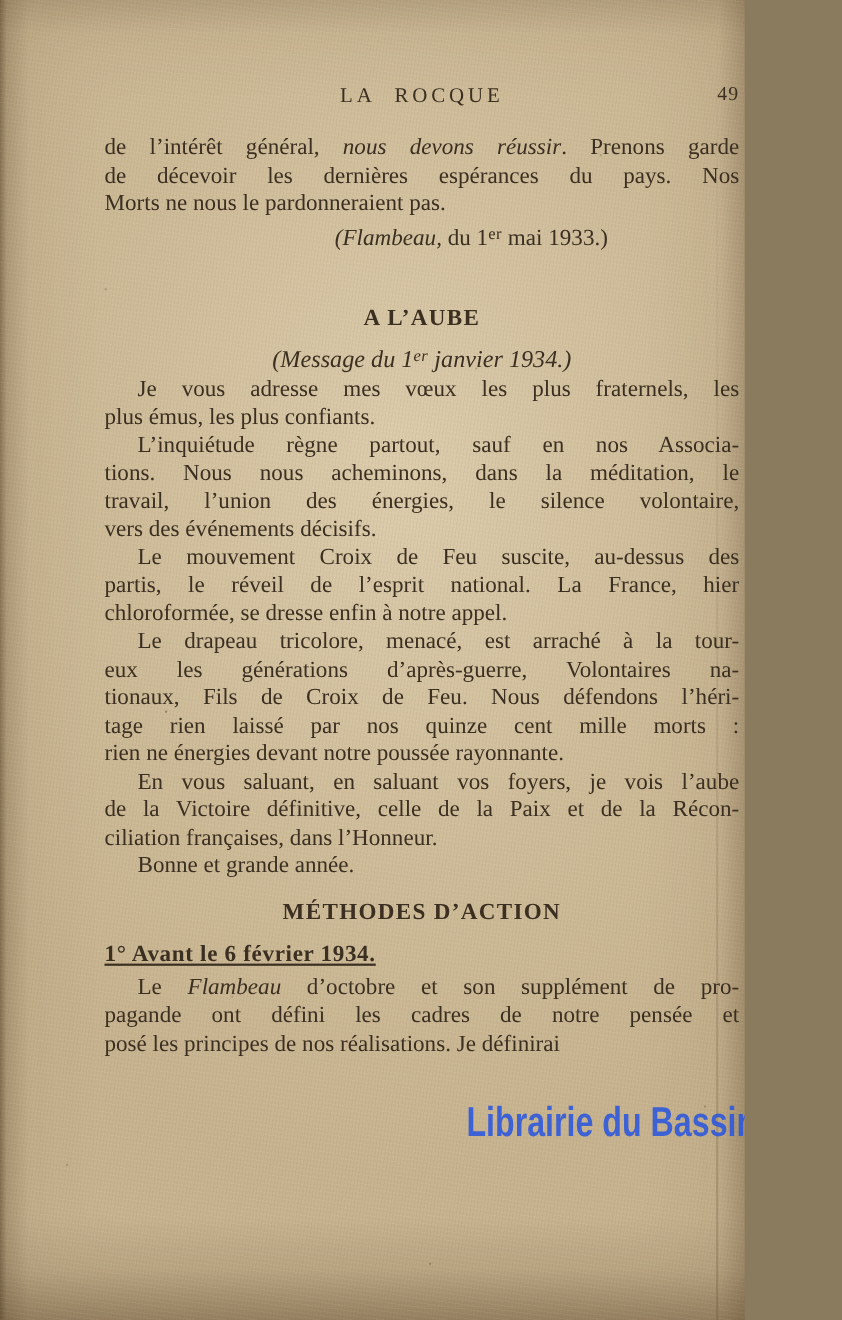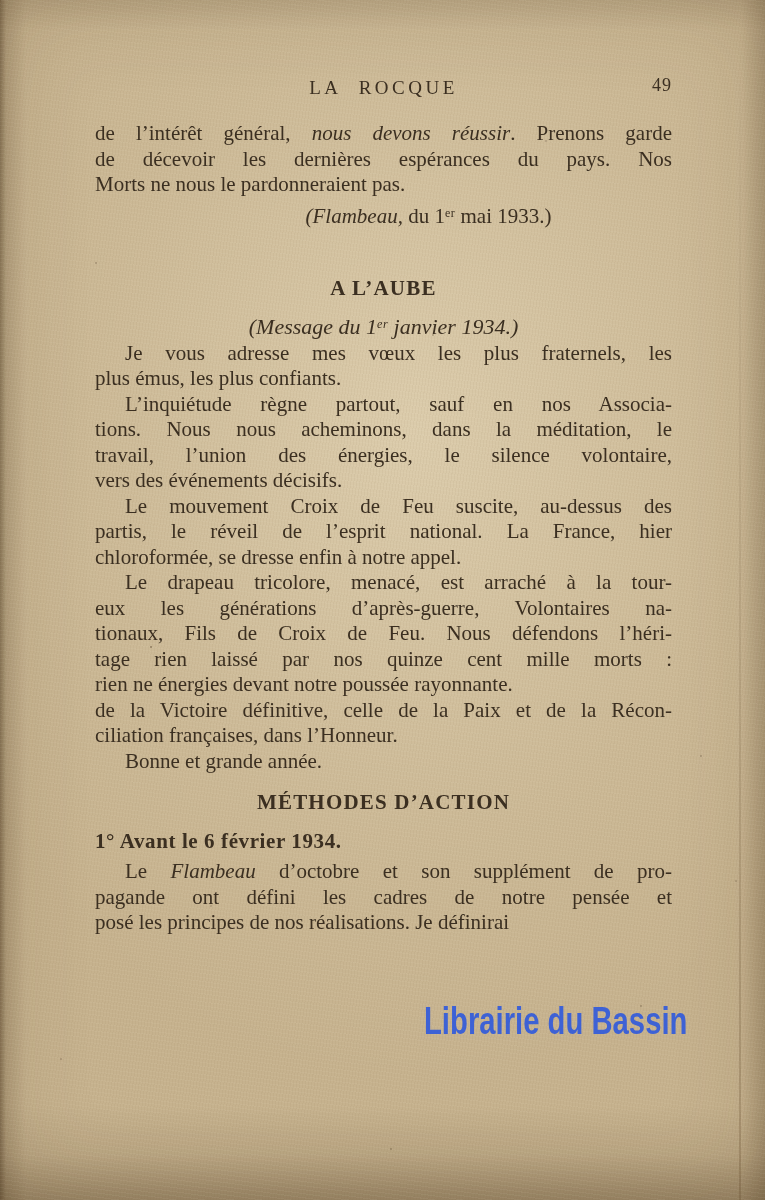--- a/index.html
+++ b/index.html
@@ -6,21 +6,21 @@
   :root{
     --paper:#c6b28e;
     --ink:#3b2f21;
     --wm:#2b57df;
   }
   html,body{margin:0;padding:0;}
   body{width:765px;height:1200px;overflow:hidden;background:#8a7a5e;}
 
   .page{
     position:relative;
-    width:765px;height:1200px;
+    width:677px;height:1200px;
     background-color:var(--paper);
     background-image:
       radial-gradient(95% 75% at 54% 36%, rgba(255,246,220,.38) 0%, rgba(255,246,220,.10) 45%, rgba(255,246,220,0) 72%),
       linear-gradient(90deg,  rgba(58,38,16,.45) 0px, rgba(58,38,16,.15) 6px,  rgba(58,38,16,0) 26px),
       linear-gradient(270deg, rgba(58,38,16,.20) 0px, rgba(58,38,16,0) 24px),
       linear-gradient(0deg,   rgba(58,38,16,.30) 0px, rgba(58,38,16,.08) 45px, rgba(58,38,16,0) 95px),
       linear-gradient(180deg, rgba(58,38,16,.10) 0px, rgba(58,38,16,0) 30px);
     box-shadow: inset 0 0 90px rgba(70,48,22,.18);
     font-family:"Liberation Serif","DejaVu Serif",serif;
     color:var(--ink);
@@ -60,34 +60,34 @@
     letter-spacing:3.5px;word-spacing:10px;white-space:nowrap;
   }
   .header-page{position:absolute;right:0;top:-2px;font-size:18px;letter-spacing:1px;margin-left:44px;}
 
   .text-blocks{margin-top:0;}
   .block{font-size:21px;line-height:25.5px;}
   .line{text-align:justify;text-align-last:justify;}
   .line.last{text-align-last:left;}
   .line.indent{text-indent:30px;}
   .it{font-style:italic;}
-  sup{font-size:12px;line-height:0;vertical-align:6px;letter-spacing:.5px;}
+  sup{font-size:15px;line-height:0;vertical-align:6px;letter-spacing:.5px;}
 
   .block-citation{line-height:26px;text-align:center;padding-left:90px;}
   .block-heading{text-align:center;font-weight:bold;letter-spacing:1.2px;line-height:24px;}
   .block-subheading{text-align:center;font-style:italic;font-size:22px;line-height:28px;}
   .block-subhead-left{font-weight:bold;letter-spacing:.6px;line-height:26px;}
 
   [data-name="para-interet"]{margin-top:22px;}
   [data-name="citation-flambeau"]{margin-top:5px;}
   [data-name="heading-a-laube"]{margin-top:47px;}
   [data-name="subheading-message"]{margin-top:13px;}
   [data-name="para-mes-chers-amis"]{margin-top:25px;}
   [data-name="heading-methodes"]{margin-top:16px;}
-  [data-name="subhead-avant-6-fevrier"]{margin-top:14px;}
+  [data-name="subhead-avant-6-fevrier"]{margin-top:14px;text-decoration:underline;}
   [data-name="para-flambeau-octobre"]{margin-top:5px;}
 
   .watermark{
     position:absolute;left:424px;top:1000px;
     font-family:"Liberation Sans","DejaVu Sans",sans-serif;
     font-size:38px;font-weight:bold;white-space:nowrap;
     color:var(--wm);opacity:.88;
     transform:scaleX(.77);transform-origin:left top;
     letter-spacing:0;
   }
@@ -131,20 +131,21 @@
           <div class="line last" data-name="text-line"><span data-name="text-run">chloroformée, se dresse enfin à notre appel.</span></div>
         </div>
         <div class="block block-paragraph" data-name="para-drapeau">
           <div class="line first indent" data-name="text-line"><span data-name="text-run">Le drapeau tricolore, menacé, est arraché à la tour-</span></div>
           <div class="line" data-name="text-line"><span data-name="text-run">eux les générations d’après-guerre, Volontaires na-</span></div>
           <div class="line" data-name="text-line"><span data-name="text-run">tionaux, Fils de Croix de Feu. Nous défendons l’héri-</span></div>
           <div class="line" data-name="text-line"><span data-name="text-run">tage rien laissé par nos quinze cent mille morts :</span></div>
           <div class="line last" data-name="text-line"><span data-name="text-run">rien ne énergies devant notre poussée rayonnante.</span></div>
         </div>
         <div class="block block-paragraph" data-name="para-en-vous-saluant">
+          <div class="line first indent" data-name="text-line"><span data-name="text-run">En vous saluant, en saluant vos foyers, je vois l’aube</span></div>
           <div class="line" data-name="text-line"><span data-name="text-run">de la Victoire définitive, celle de la Paix et de la Récon-</span></div>
           <div class="line last" data-name="text-line"><span data-name="text-run">ciliation françaises, dans l’Honneur.</span></div>
         </div>
         <div class="block block-paragraph" data-name="para-bonne-annee">
           <div class="line first last indent" data-name="text-line"><span data-name="text-run">Bonne et grande année.</span></div>
         </div>
         <div class="block block-heading" data-name="heading-methodes"><span data-name="text-run">MÉTHODES D’ACTION</span></div>
         <div class="block block-subhead-left" data-name="subhead-avant-6-fevrier"><span data-name="text-run">1° Avant le 6 février 1934.</span></div>
         <div class="block block-paragraph" data-name="para-flambeau-octobre">
           <div class="line first indent" data-name="text-line"><span data-name="text-run">Le </span><span class="it" data-name="text-run">Flambeau</span><span data-name="text-run"> d’octobre et son supplément de pro-</span></div>

